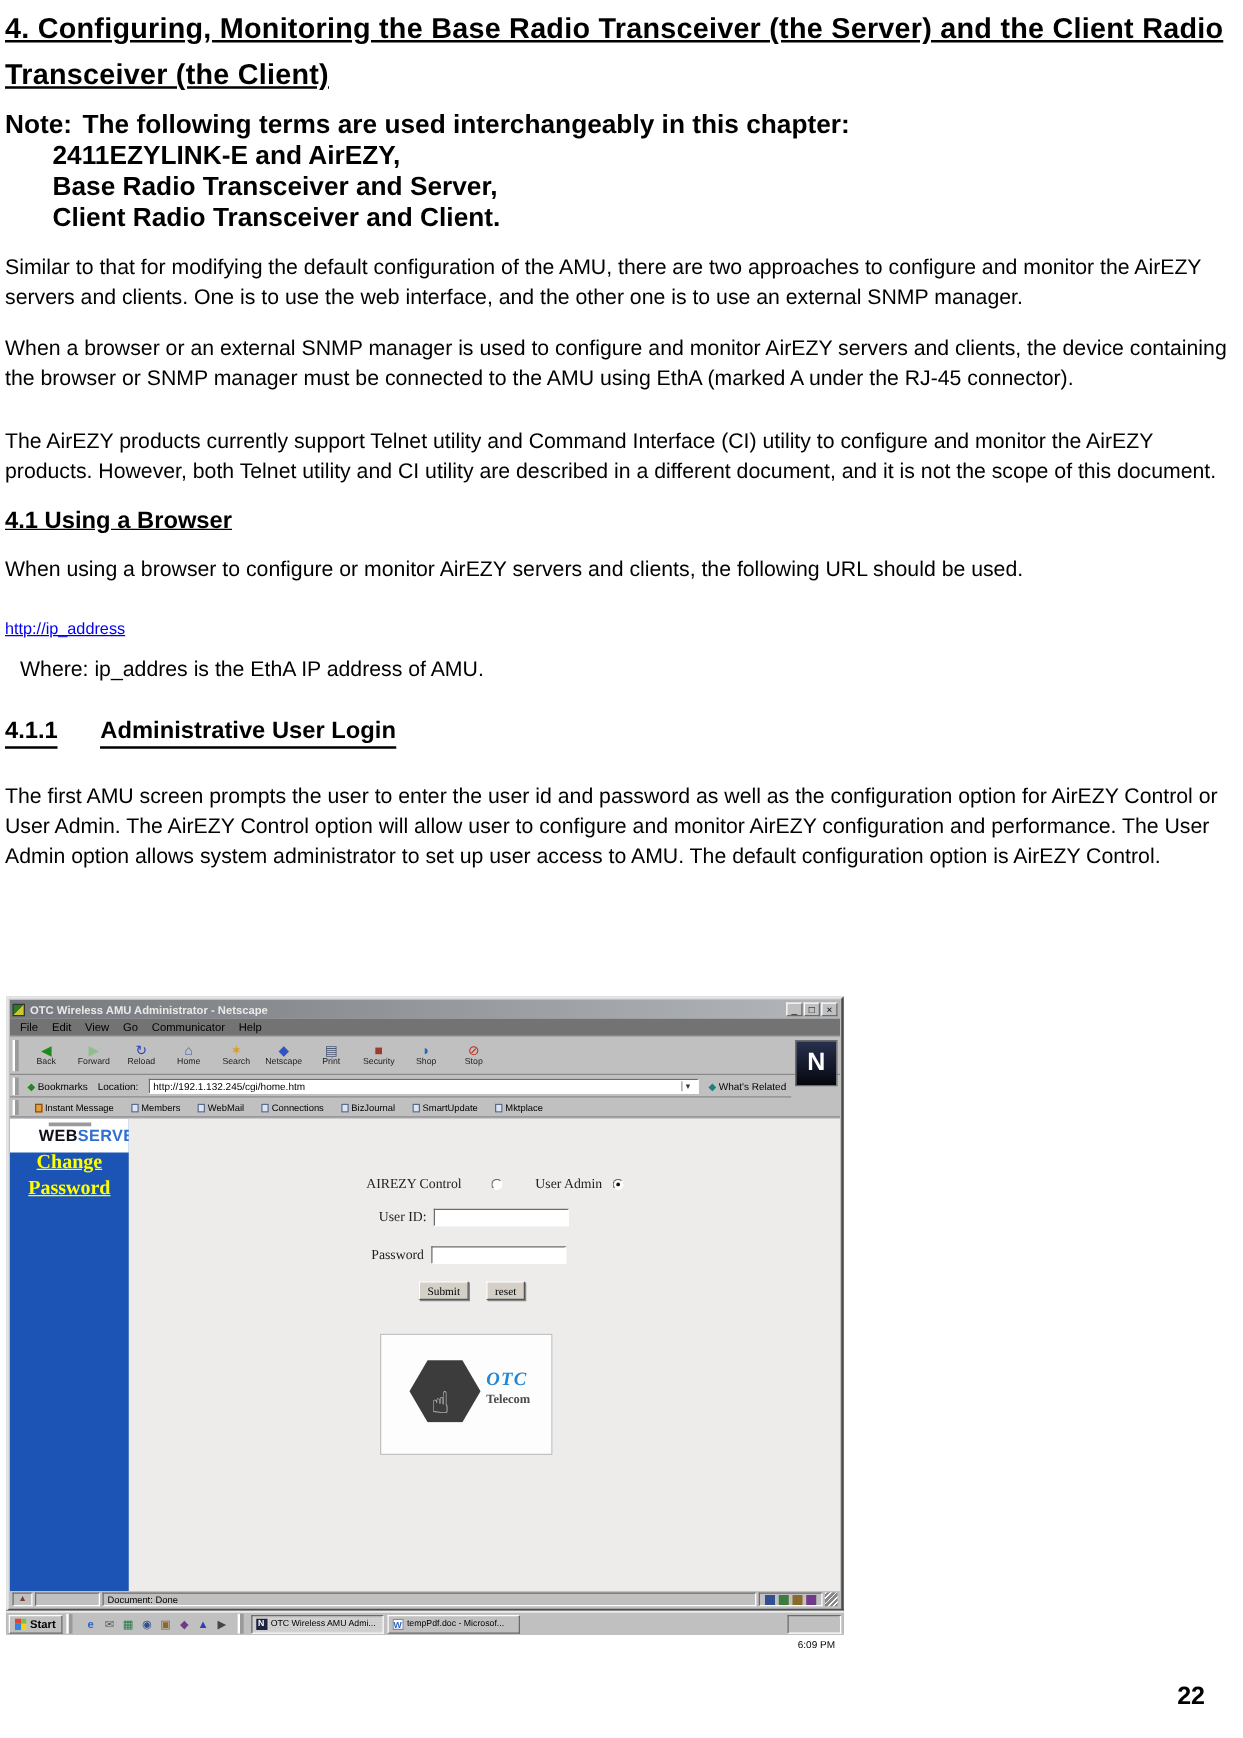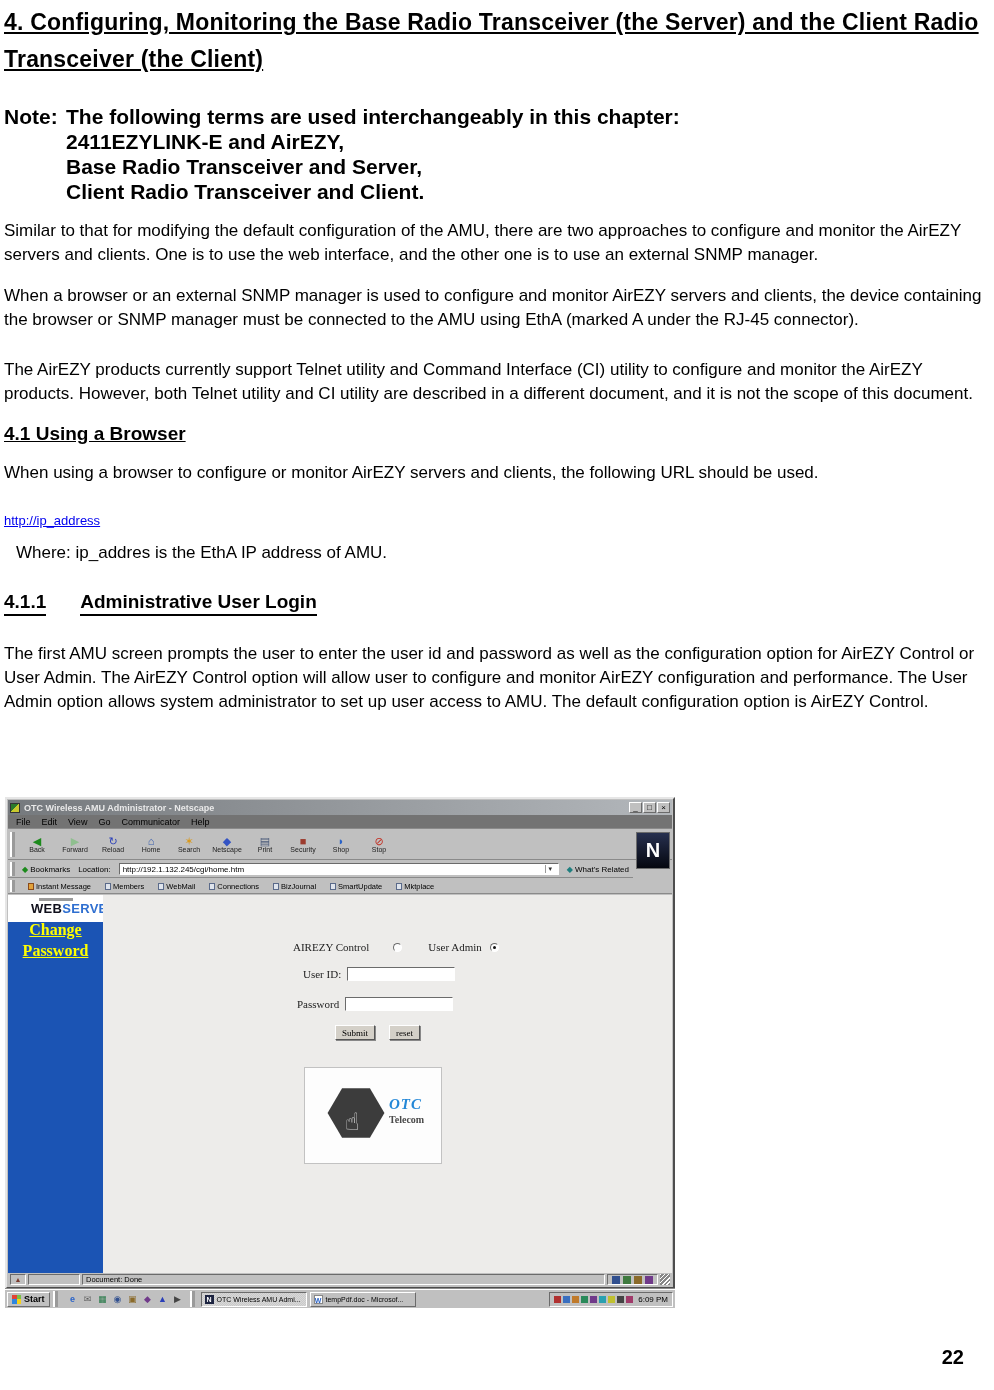--- a/index.html
+++ b/index.html
@@ -2,26 +2,26 @@
 <html><head>
 <meta charset="utf-8">
 <style>
   * { box-sizing: border-box; }
   html,body { margin:0; padding:0; }
   body {
     width:994px; height:1390px; position:relative; background:#ffffff;
     font-family:"Liberation Sans", sans-serif; color:#000;
   }
   .doc { position:absolute; left:4px; top:2px; width:988px; }
-  h1.head { font-size:23px; line-height:37px; font-weight:bold; margin:2px 0 26px 0;
+  h1.head { font-size:23px; line-height:37px; font-weight:bold; margin:2px 0 9px 0;
     text-decoration:underline; letter-spacing:0.2px; }
   .note { font-weight:bold; font-size:21px; line-height:25px; margin-bottom:15px; }
   .nrow { display:flex; }
   .nlabel { width:62px; flex:0 0 62px; }
-  .nterm { margin-left:62px; }
+  .nterm { margin-left:38px; }
   p.body { font-size:17px; line-height:24px; margin:0 0 17px 0; }
   p.gap { margin-bottom:26px; }
   h2.sec { font-size:19px; margin:12px 0 16px 0; text-decoration:underline; }
   .urlline { margin:26px 0 2px 0; }
   .urlline a { color:#0000ee; font-size:13px; text-decoration:underline; cursor:pointer; }
   .whereline { font-size:17px; line-height:24px; margin:12px; }
   h2.sec411 { font-size:19px; margin:26px 0 26px 0; }
   h2.sec411 .u { display:inline-block; border-bottom:2px solid #000; padding-bottom:1px; }
   h2.sec411 .num { margin-right:34px; }
   .pagenum { position:absolute; right:30px; top:1346px; font-size:20px; font-weight:bold; }
@@ -145,21 +145,21 @@
   .q1{color:#2a63c8;font-weight:bold}.q2{color:#5a5a5a}.q3{color:#2a7a4a}.q4{color:#31508f}
   .q5{color:#8a6a2a}.q6{color:#703a8a}.q7{color:#2a3fb8}.q8{color:#444}
   .taskbtn { height:15px; width:106px; display:flex; align-items:center; gap:3px; padding:0 3px;
     font-size:7px; overflow:hidden; white-space:nowrap; cursor:pointer; }
   .taskbtn.active { border-color:#6b6b6b #fff #fff #6b6b6b;
     background:repeating-conic-gradient(#d8d8d8 0 25%, #c9c9c9 0 50%) 0 0/2px 2px; }
   .tico { width:9px; height:9px; flex:0 0 9px; font-size:7px; line-height:9px; text-align:center;
     color:#fff; background:#1c2340; font-weight:bold; }
   .tico.word { background:#ffffff; color:#2a63c8; border:1px solid #888; }
   .tray { margin-left:auto; height:15px; display:flex; align-items:center; gap:2px; padding:0 4px;
-    border:1px solid; border-color:#6b6b6b #fff #fff #6b6b6b; }
+    border:1px solid; border-color:#6b6b6b #fff #fff #6b6b6b;flex-direction:column; }
   .trico { width:7px; height:7px; display:inline-block; }
   .t1{background:#b03030}.t2{background:#3a6fc0}.t3{background:#c07a2a}.t4{background:#2a8a5a}
   .t5{background:#703a8a}.t6{background:#2aa0b0}.t7{background:#c0c030}.t8{background:#444}
   .t9{background:#a03a6a}
   .clock { font-size:8px; margin-left:3px; }
 </style>
 </head>
 <body>
 
 <div class="doc">

